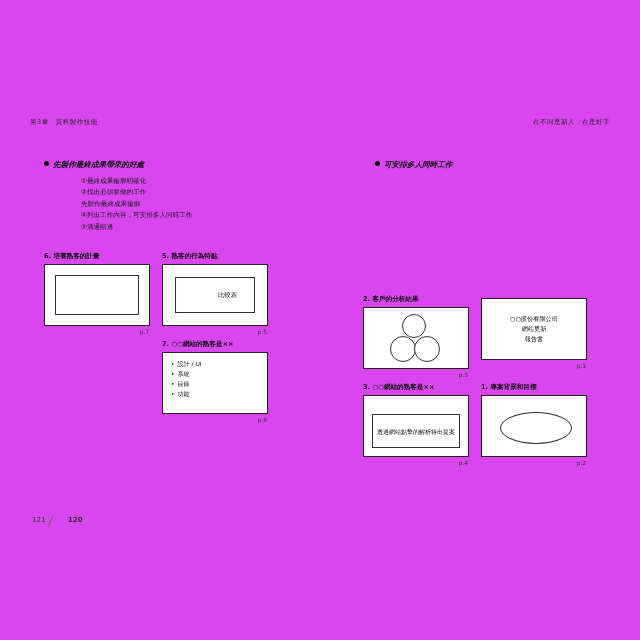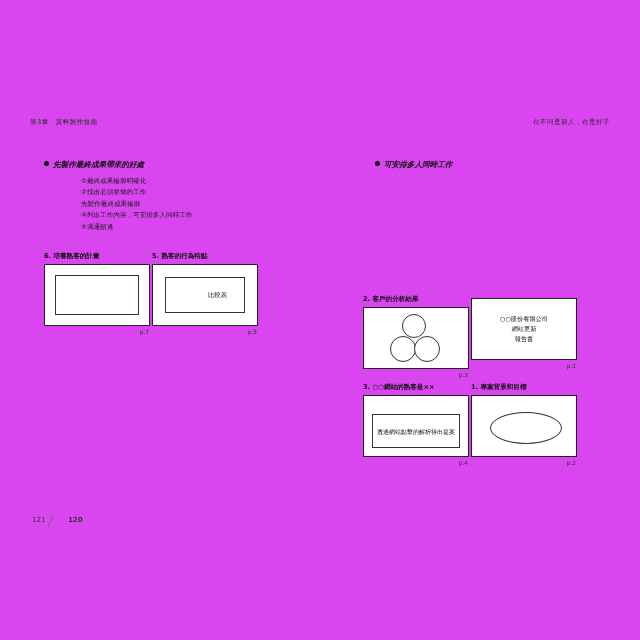--- a/index.html
+++ b/index.html
@@ -83,20 +83,21 @@
 
   
   .grid {
     position: absolute;
   }
   .grid-left { left: 44px; top: 252px; }
   .grid-right { left: 363px; top: 252px; margin-top: 43px; }
 
   .row {
     display: flex;
+    gap: 10px;
     margin-bottom: 14px;
     justify-content: flex-end;
   }
   .cell {
     position: relative;
     width: 108px;
   }
   .cell-title {
     font-size: 6.6px;
     font-weight: bold;
@@ -279,20 +280,32 @@
         </div>
         <div class="cell">
           <div class="cell-title">5. 熟客的行為特點</div>
           <div class="cell-box">
             <div class="label-box">比較表</div>
             <div class="pageno">p.5</div>
           </div>
         </div>
       </div>
       <div class="row">
+        <div class="cell">
+          <div class="cell-title">7. ○○網站的熟客是××</div>
+          <div class="cell-box">
+            <div class="bullets">
+              <div>設計 / UI</div>
+              <div>系統</div>
+              <div>目錄</div>
+              <div>功能</div>
+            </div>
+            <div class="pageno">p.8</div>
+          </div>
+        </div>
       </div>
     </div>
 
     <div class="grid grid-right">
       <div class="row">
         <div class="cell">
           <div class="cell-title">2. 客戶的分析結果</div>
           <div class="cell-box">
             <div class="circle" style="left:38px; top:6px; width:22px; height:22px;"></div>
             <div class="circle" style="left:26px; top:28px; width:24px; height:24px;"></div>

